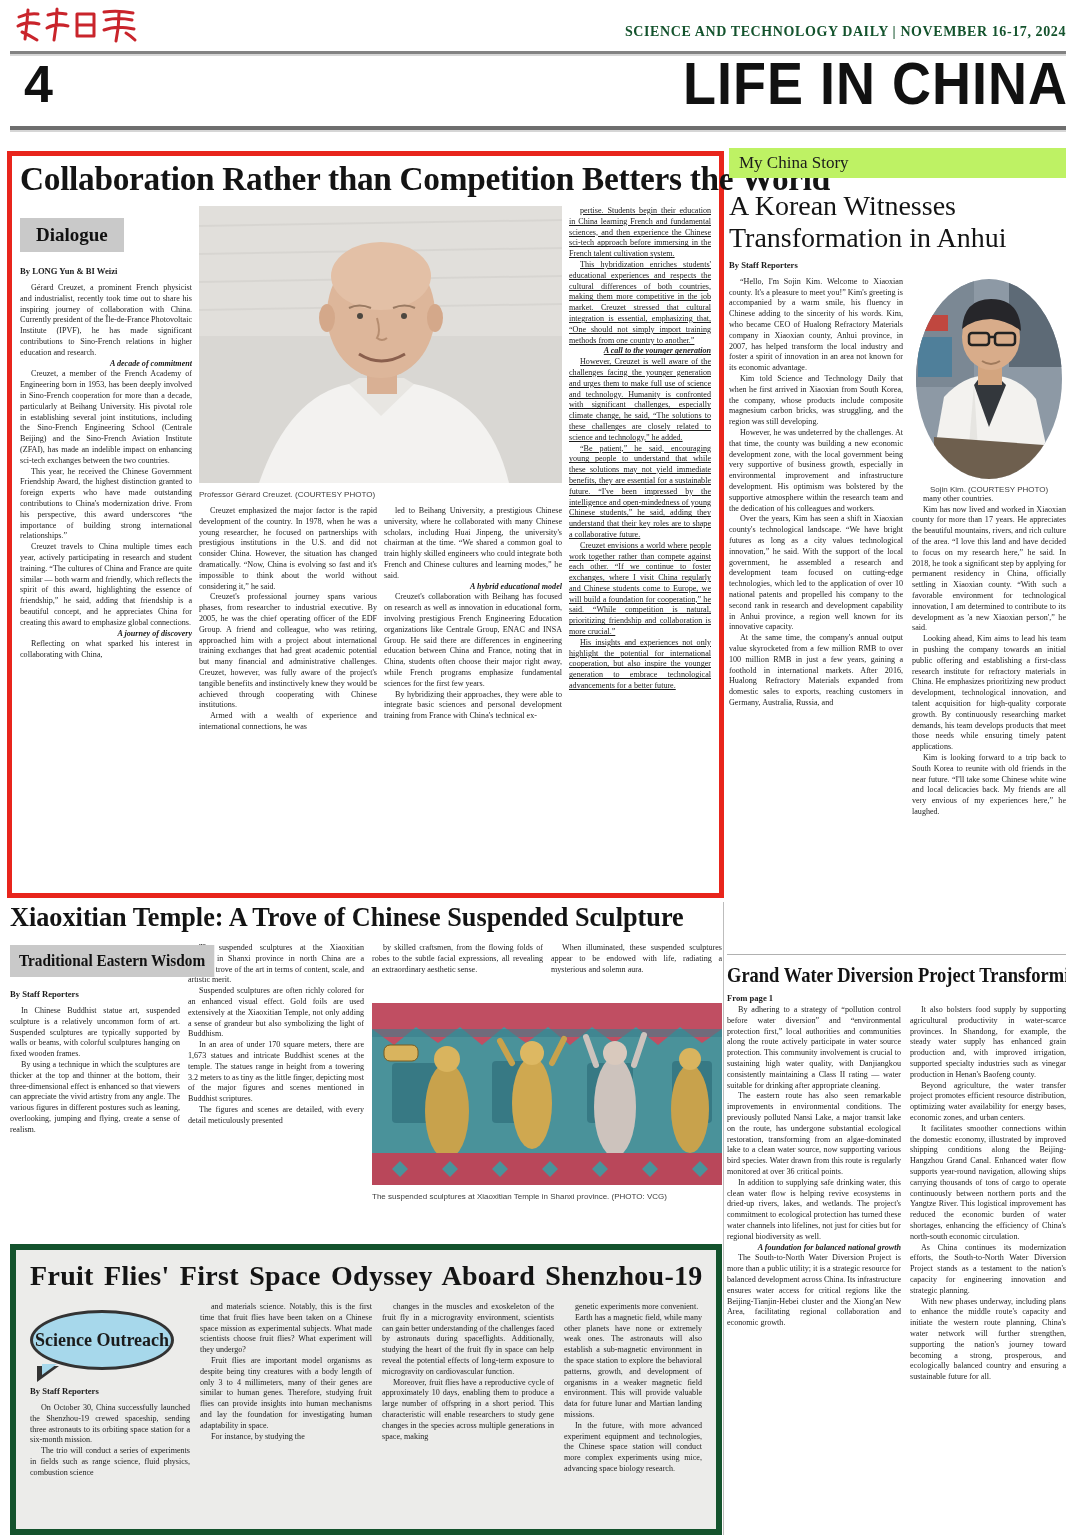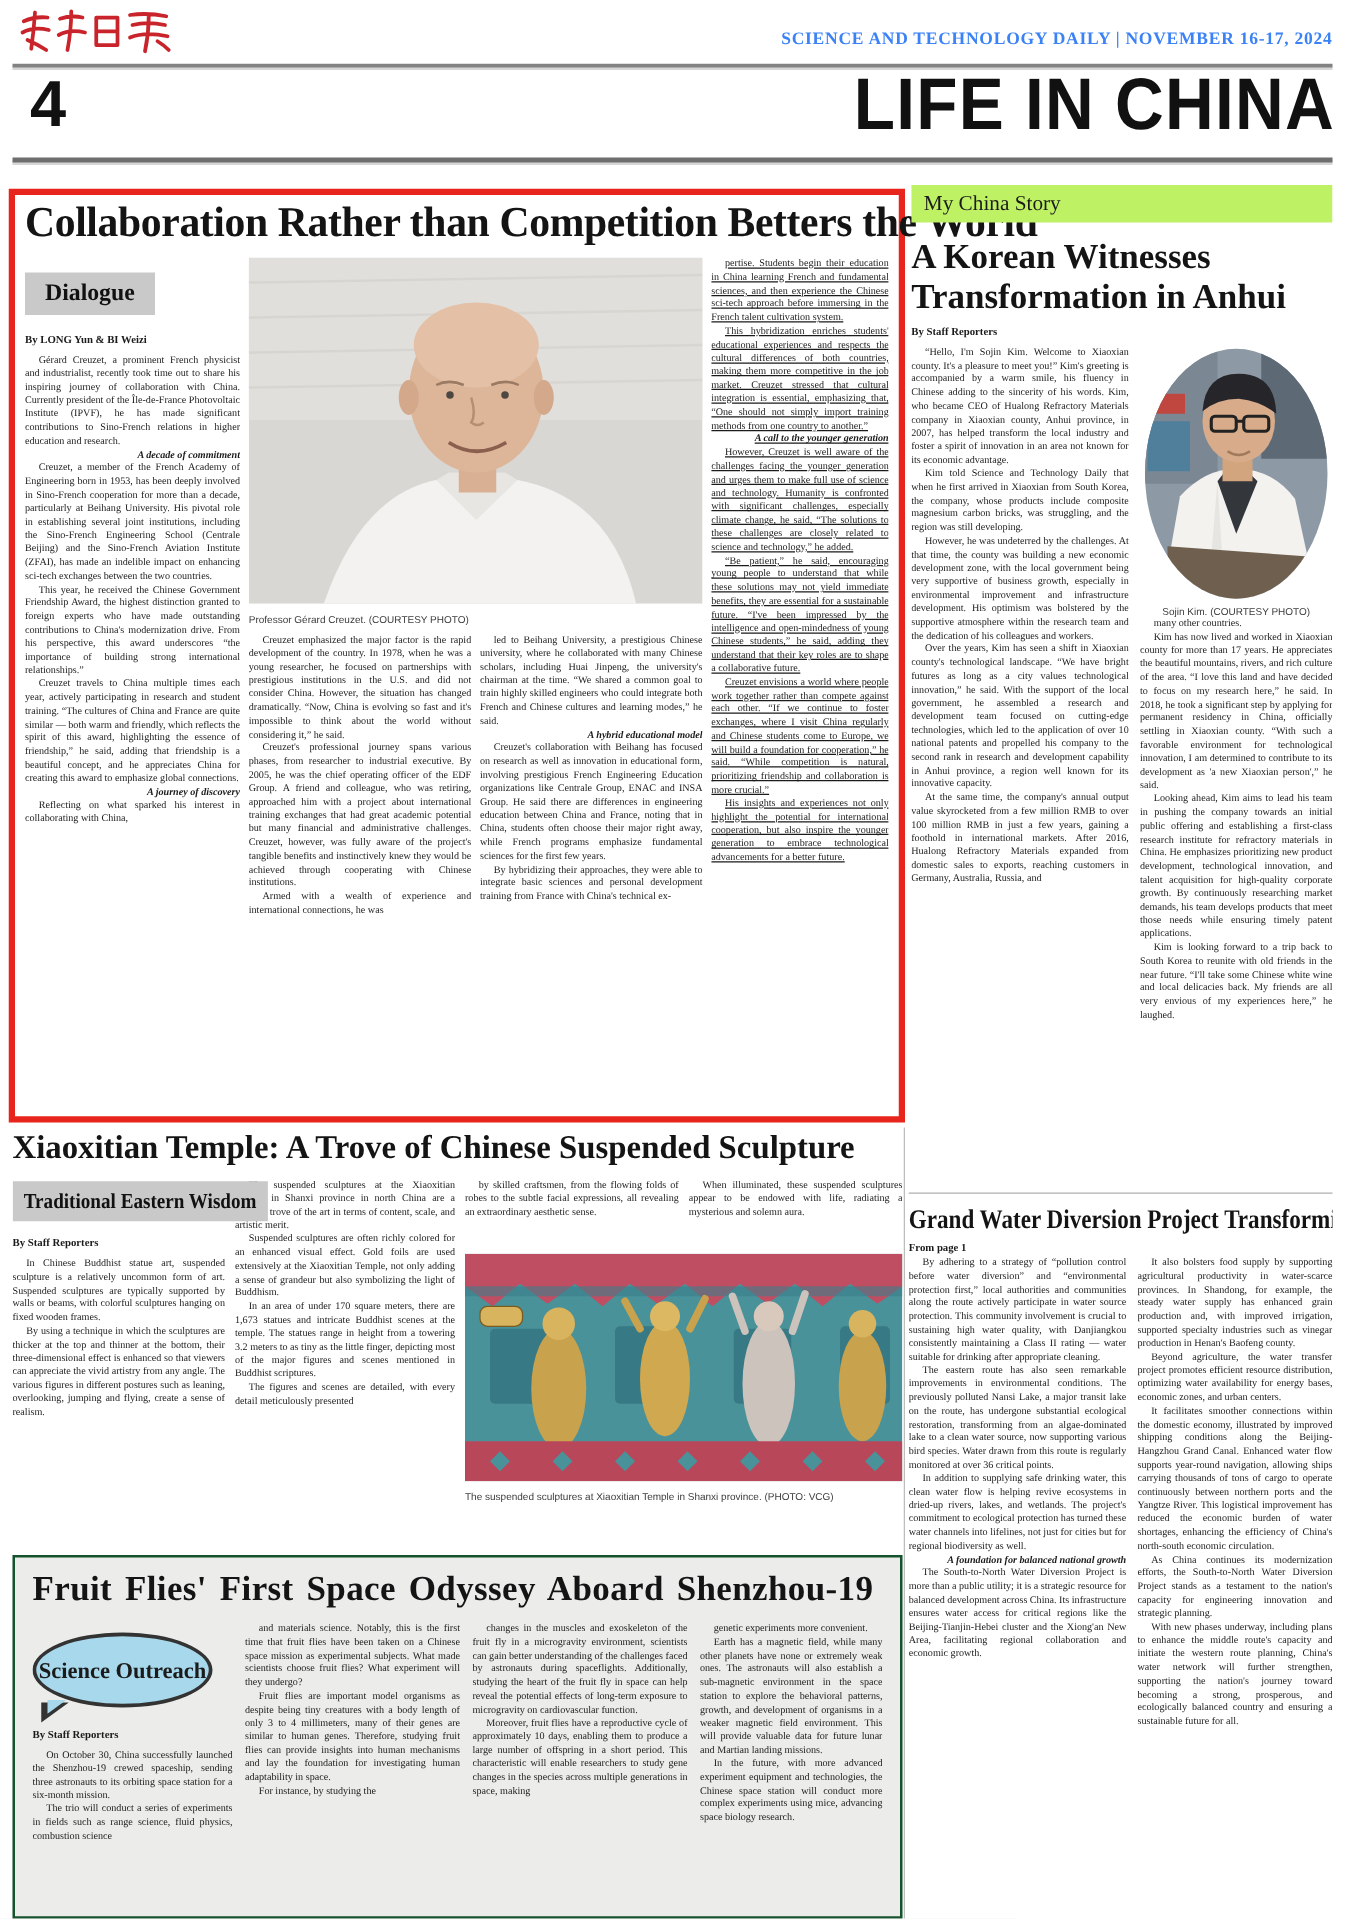--- a/index.html
+++ b/index.html
@@ -1,21 +1,21 @@
 <!DOCTYPE html>
 <html><head>
 <meta charset="utf-8">
 <style>
   html,body{margin:0;padding:0;background:#f2f2f2;}
   .page{position:relative;width:1080px;height:1535px;background:#ffffff;margin:0 auto;
         font-family:"Liberation Serif",serif;color:#1b1b1b;overflow:hidden;}
   
   .logo{position:absolute;left:14px;top:7px;width:132px;height:38px;}
   .dateline{position:absolute;right:14px;top:24px;font-size:14px;font-weight:bold;
-            letter-spacing:.6px;color:#3b82f6;}
+            letter-spacing:.6px;color:#14532d;}
   .rule-a{position:absolute;left:10px;right:14px;top:51px;height:3px;background:#828282;
           box-shadow:0 2px 0 #d6d6d6;}
   .pagenum{position:absolute;left:24px;top:54px;font-family:"Liberation Sans",sans-serif;
            font-weight:900;font-size:52px;color:#111;}
   .section-title{position:absolute;right:12px;top:50px;font-family:"Liberation Sans",sans-serif;
            font-weight:900;font-size:54px;letter-spacing:1px;color:#111;transform:scaleY(1.08);
            transform-origin:top right;white-space:nowrap;}
   .rule-b{position:absolute;left:10px;right:14px;top:126px;height:4px;background:#6e6e6e;
           box-shadow:0 2px 0 #d6d6d6;}
   
@@ -35,21 +35,21 @@
   .dlg-col1 .kicker-box{font-size:19px;padding:6px 16px;margin:12px 0 8px;}
   .photo-area{grid-column:2/4;}
   .photo-creuzet{width:100%;height:277px;overflow:hidden;}
   .two-col{display:grid;grid-template-columns:1fr 1fr;column-gap:7px;margin-top:7px;}
   .two-col .bodycol{height:352px;}
   .dlg-col4{height:672px;text-decoration:underline;}
   
   .china-story{position:absolute;left:729px;top:148px;width:337px;height:802px;overflow:hidden;}
   .cs-kicker{display:block;background:#bef264;font-weight:normal;font-size:17px;
              padding:5px 10px;box-sizing:border-box;width:100%;}
-  .cs-headline{margin:12px 0 6px;font-size:28px;font-weight:700;line-height:1.14;color:#141414;}
+  .cs-headline{margin:12px 0 6px;font-size:28px;font-weight:400;line-height:1.14;color:#141414;}
   .cs-grid{display:grid;grid-template-columns:174px 1fr;column-gap:9px;height:646px;overflow:hidden;}
   .photo-kim{width:150px;height:205px;margin:0 auto;display:block;}
   .cap-center{text-align:center;}
   
   .temple{position:absolute;left:10px;top:902px;width:712px;height:338px;overflow:hidden;}
   .temple-headline{margin:0 0 10px;font-size:26.5px;font-weight:700;white-space:nowrap;
             transform:scaleX(.99);transform-origin:left;color:#141414;}
   .tp-grid{display:grid;grid-template-columns:170px 176px 1fr;column-gap:8px;height:292px;overflow:hidden;}
   .tp-col1 .kicker-box{font-size:17px;padding:6px 10px;margin:2px 0 6px;transform:scaleX(.9);
             transform-origin:left;white-space:nowrap;}
@@ -58,21 +58,21 @@
   
   .water{position:absolute;left:727px;top:963px;width:339px;height:572px;overflow:hidden;}
   .water-headline{margin:0 0 5px;font-size:21.5px;font-weight:700;white-space:nowrap;
             transform:scaleX(.86);transform-origin:left;color:#141414;}
   .from-note{font-size:8.6px;font-weight:bold;margin:0 0 2px;}
   .wt-grid{display:grid;grid-template-columns:174px 1fr;column-gap:9px;height:528px;overflow:hidden;}
   .hsep{position:absolute;left:727px;top:954px;width:339px;height:1px;background:#b0b0b0;}
   .vsep{position:absolute;left:723px;top:902px;width:1px;height:633px;background:#bdbdbd;}
   
   .fruit{position:absolute;left:10px;top:1244px;width:712px;height:291px;box-sizing:border-box;
-         background:#ececea;border:2px solid #14532d;padding:8px 14px;overflow:hidden;}
+         background:#ececea;border:6px solid #14532d;padding:8px 14px;overflow:hidden;}
   .fruit-headline{margin:2px 0 10px;font-size:28px;font-weight:700;letter-spacing:.3px;
          word-spacing:3px;white-space:nowrap;color:#141414;}
   .fr-grid{display:grid;grid-template-columns:160px 172px 172px 1fr;column-gap:10px;
          height:232px;overflow:hidden;}
   .bubble{position:relative;width:138px;height:54px;background:#a7d8eb;border:3px solid #333;
          border-radius:50%;display:flex;align-items:center;justify-content:center;
          font-weight:bold;font-size:18px;margin:8px 0 16px;}
   .bubble::before{content:"";position:absolute;left:4px;bottom:-15px;width:0;height:0;
          border-top:16px solid #333;border-right:22px solid transparent;}
   .bubble::after{content:"";position:absolute;left:9px;bottom:-8px;width:0;height:0;

